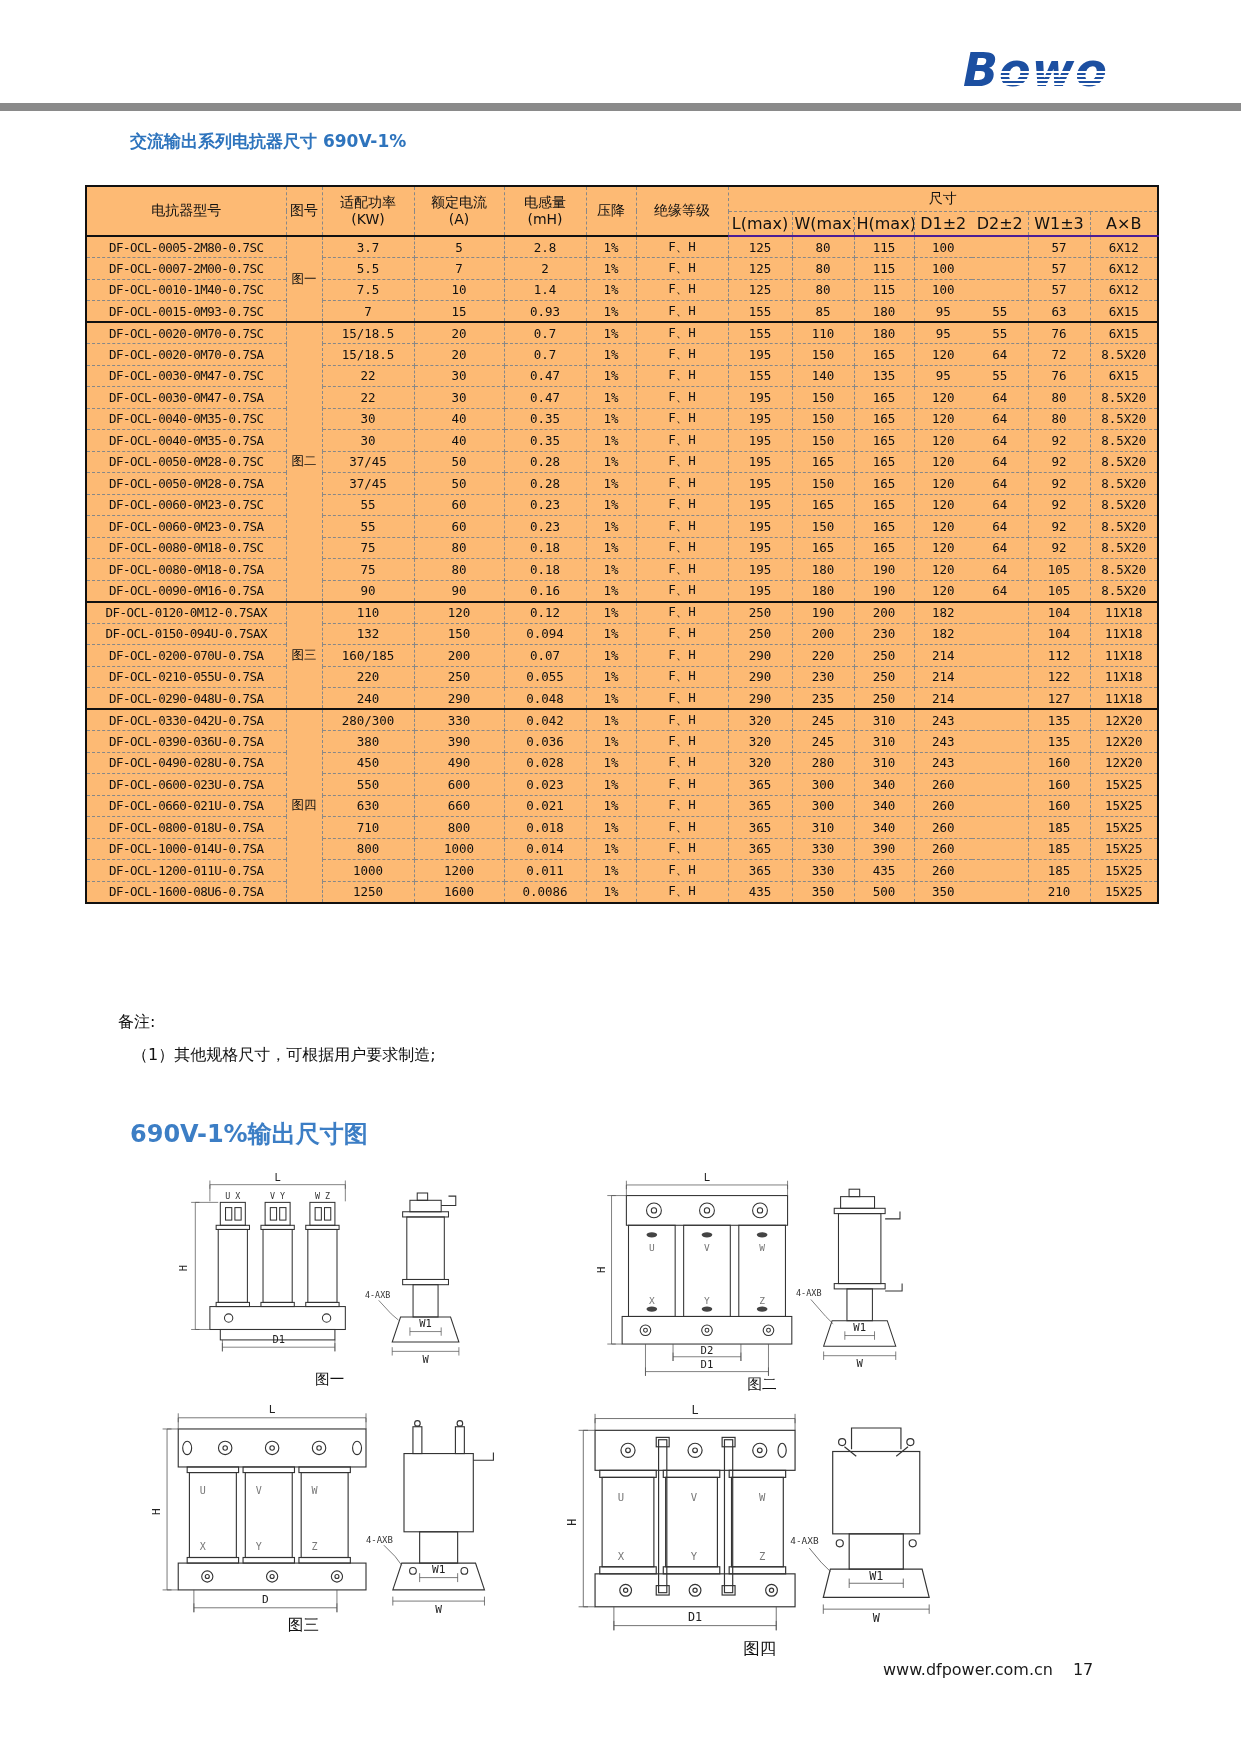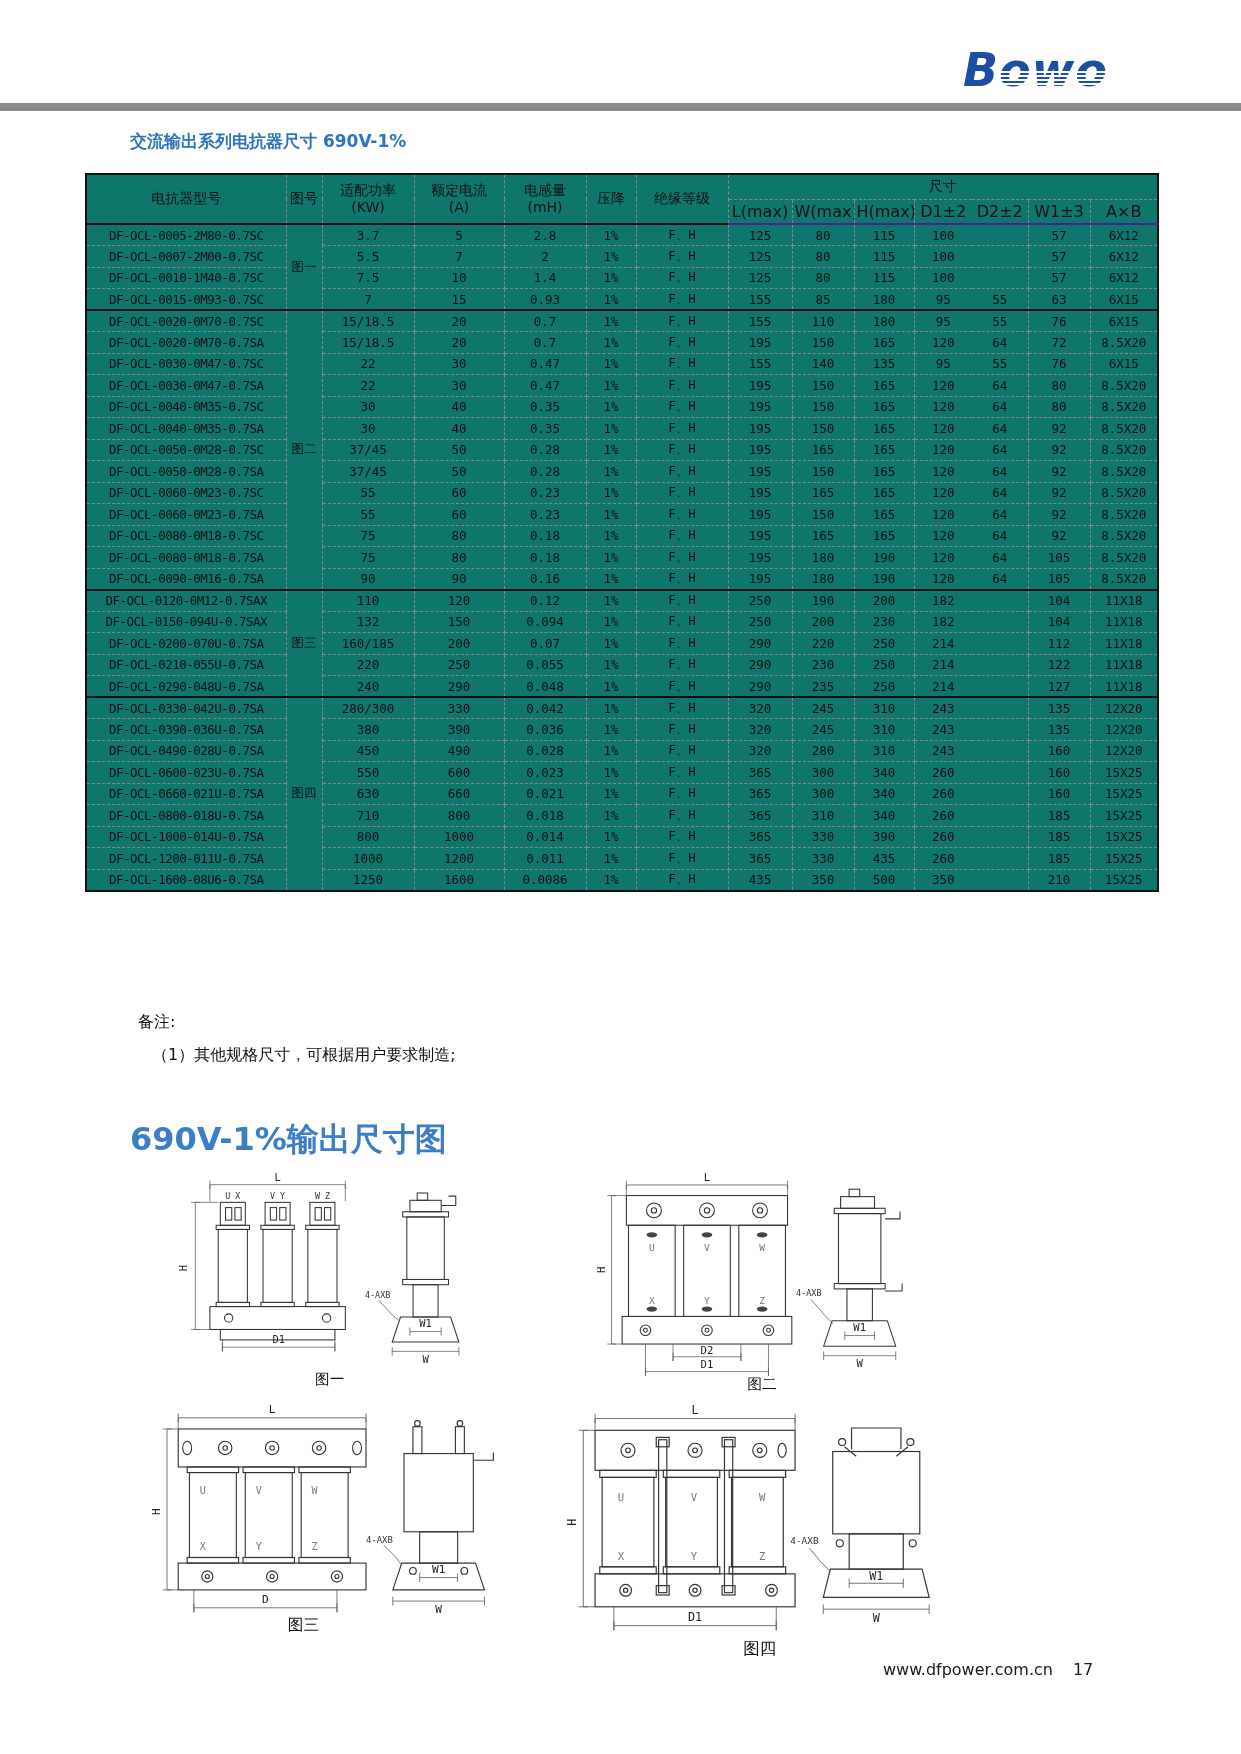--- a/index.html
+++ b/index.html
@@ -16,41 +16,41 @@
     font-size:46px; color:#1c4fa1; letter-spacing:1px; line-height:56px;
   }
   .logo .stripes {
     position:absolute; left:34px; top:27px; width:110px; height:26px;
     background:repeating-linear-gradient(to bottom, rgba(255,255,255,0) 0 2px, #ffffff 2px 4px);
     pointer-events:none;
   }
   .topbar { position:absolute; top:103px; left:0; width:1241px; height:8px; background:#8a8a8a; }
 
   .doc-title { position:absolute; top:130px; left:130px; font-size:17px; font-weight:bold; color:#2e74bd; }
-  .section-title { position:absolute; top:1118px; left:130px; font-size:32px; font-weight:bold; color:#3c7ec5; }
+  .section-title { position:absolute; top:1118px; left:130px; font-size:24px; font-weight:bold; color:#3c7ec5; }
 
   
   .table-wrap { position:absolute; top:173px; left:85px; }
-  table.spec { border-collapse:collapse; table-layout:fixed; width:1072px; border:2px solid #111; background:#0f766e; }
+  table.spec { border-collapse:collapse; table-layout:fixed; width:1072px; border:2px solid #111; background:#fdba74;margin-top:12px; }
   table.spec th, table.spec td {
     border:1px dashed #888; text-align:center; vertical-align:middle;
     overflow:hidden; white-space:nowrap; padding:0 2px;
   }
   table.spec th { font-size:14px; font-weight:normal; color:#111; height:25px; font-family:"DejaVu Sans", sans-serif; }
   table.spec th div { line-height:1.2; }
   table.spec td { font-size:12.5px; height:21.5px; font-family:"DejaVu Sans Mono", monospace; color:#111; }
   td.c-model { font-size:12px; letter-spacing:-0.5px; }
   th.size-span { border-bottom:1px solid #111; height:24px; }
   thead tr:last-child th { border-bottom:2px solid #4c1d95; font-size:16px; }
   tr.grp td { border-top:2px solid #111; }
   .no-r { border-right:none !important; }
   .no-l { border-left:none !important; }
 
   
-  .notes { position:absolute; top:1012px; left:138px; font-size:16px; color:#111; }
+  .notes { position:absolute; top:1012px; left:118px; font-size:16px; color:#111; }
   .notes .nt { font-weight:normal; }
   .notes ol { list-style:none; margin-top:10px;text-align:right; }
   .notes li { margin:8px 0 0 14px; line-height:1.5; }
 
   
   .figs { position:absolute; top:1168px; left:138px; width:980px; }
   .fig-row { display:flex; align-items:flex-start; }
   .fig-row.r1 { margin-left:14px; gap:48px; }
   .fig-row.r2 { margin-top:6px; gap:30px; }
   .fig svg { display:block; }

